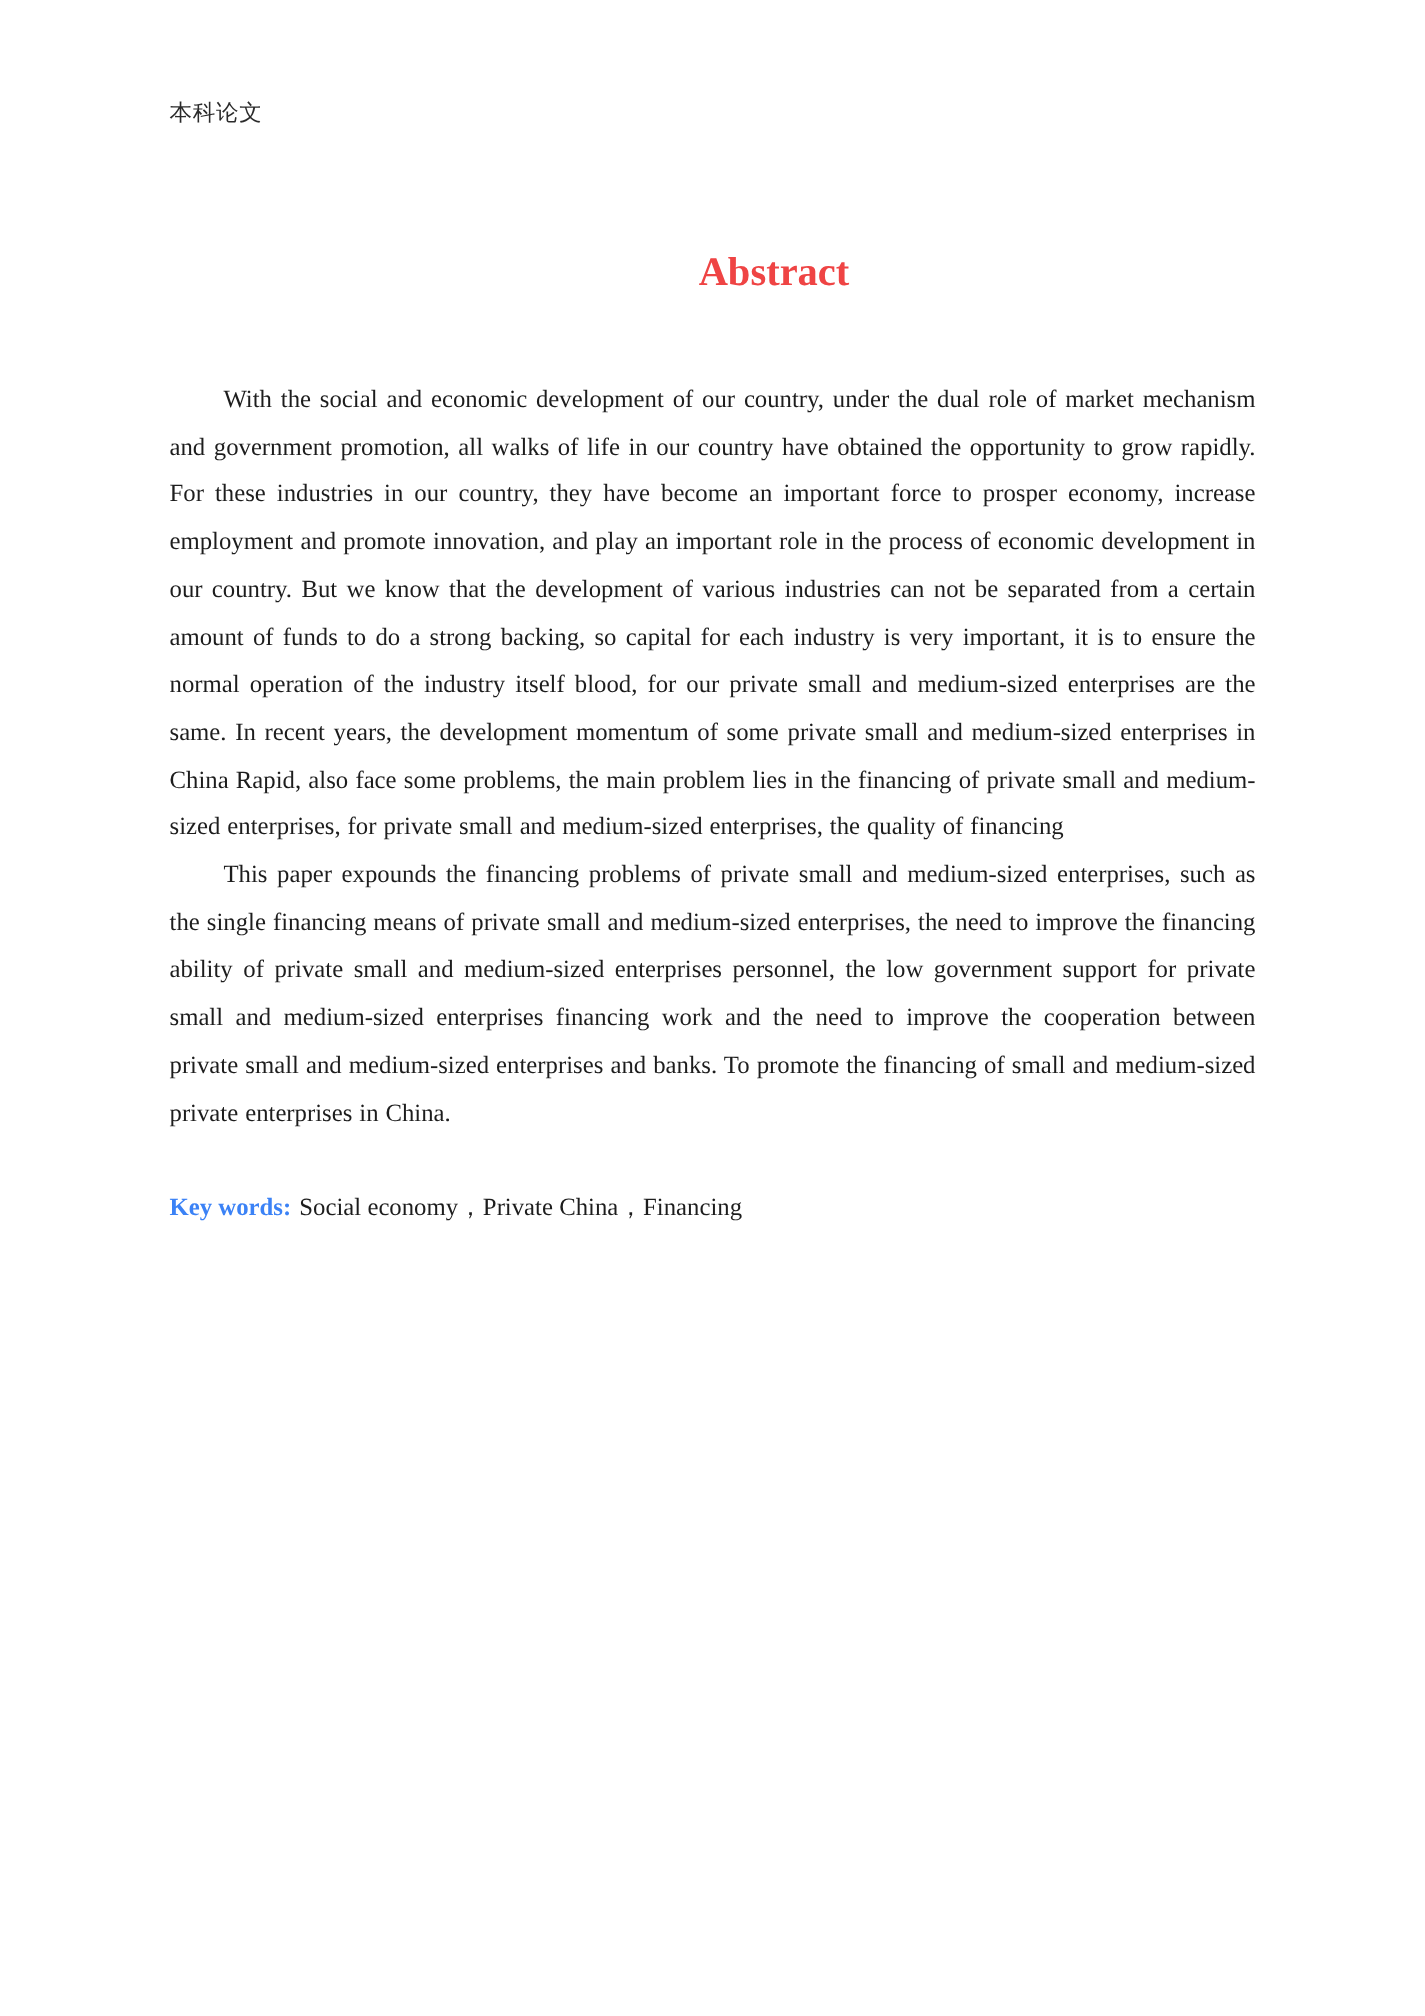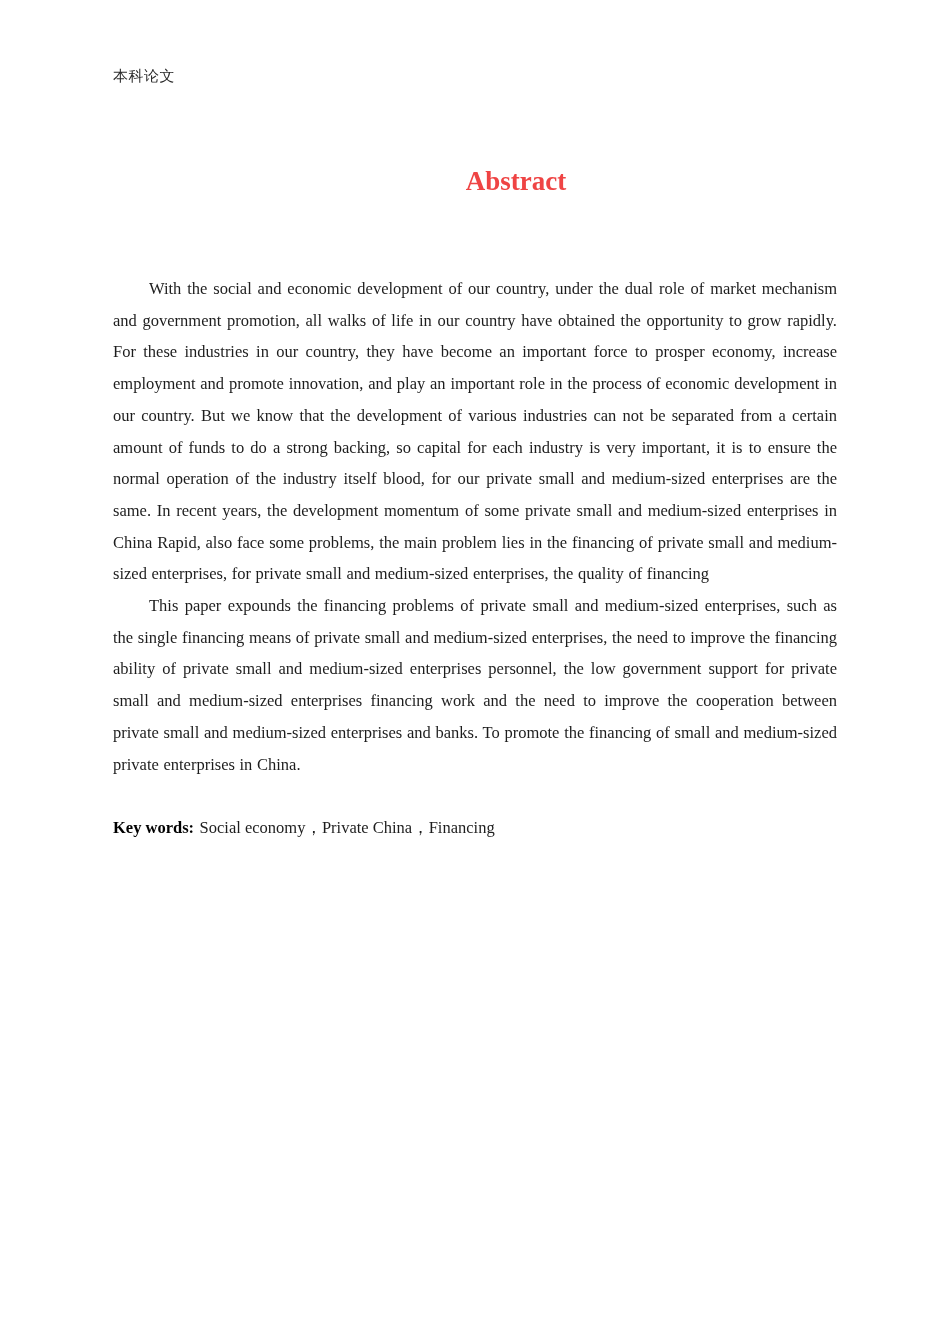--- a/index.html
+++ b/index.html
@@ -35,42 +35,42 @@
     font-family: "Liberation Serif", "DejaVu Serif", serif;
     font-weight: bold;
     font-size: 27px;
     line-height: 30px;
     color: #ef4444;
     padding-left: 41px;
   }
   .content {
     position: absolute;
     left: 113px;
-    top: 273px;
+    top: 250px;
     width: 724px;
   }
   .content p.body-para {
     margin: 0;
     font-size: 16.5px;
     line-height: 31.7px;
     text-align: justify;
     text-indent: 36px;
     word-spacing: 0.5px;
     color: #1d1d1d;
   }
   .keywords-line {
     margin: 31.7px 0 0 0;
     font-size: 16.5px;
     line-height: 31.7px;
     text-align: left;
     color: #1d1d1d;
   }
   .keywords-line .kw-label {
     font-weight: bold;
-    color: #000000;
+    color: #3b82f6;
   }
   .keywords-line .kw-value {
     margin-left: 0.33em;
   }
 </style>
 </head>
 <body>
 
 <div class="page">
 

